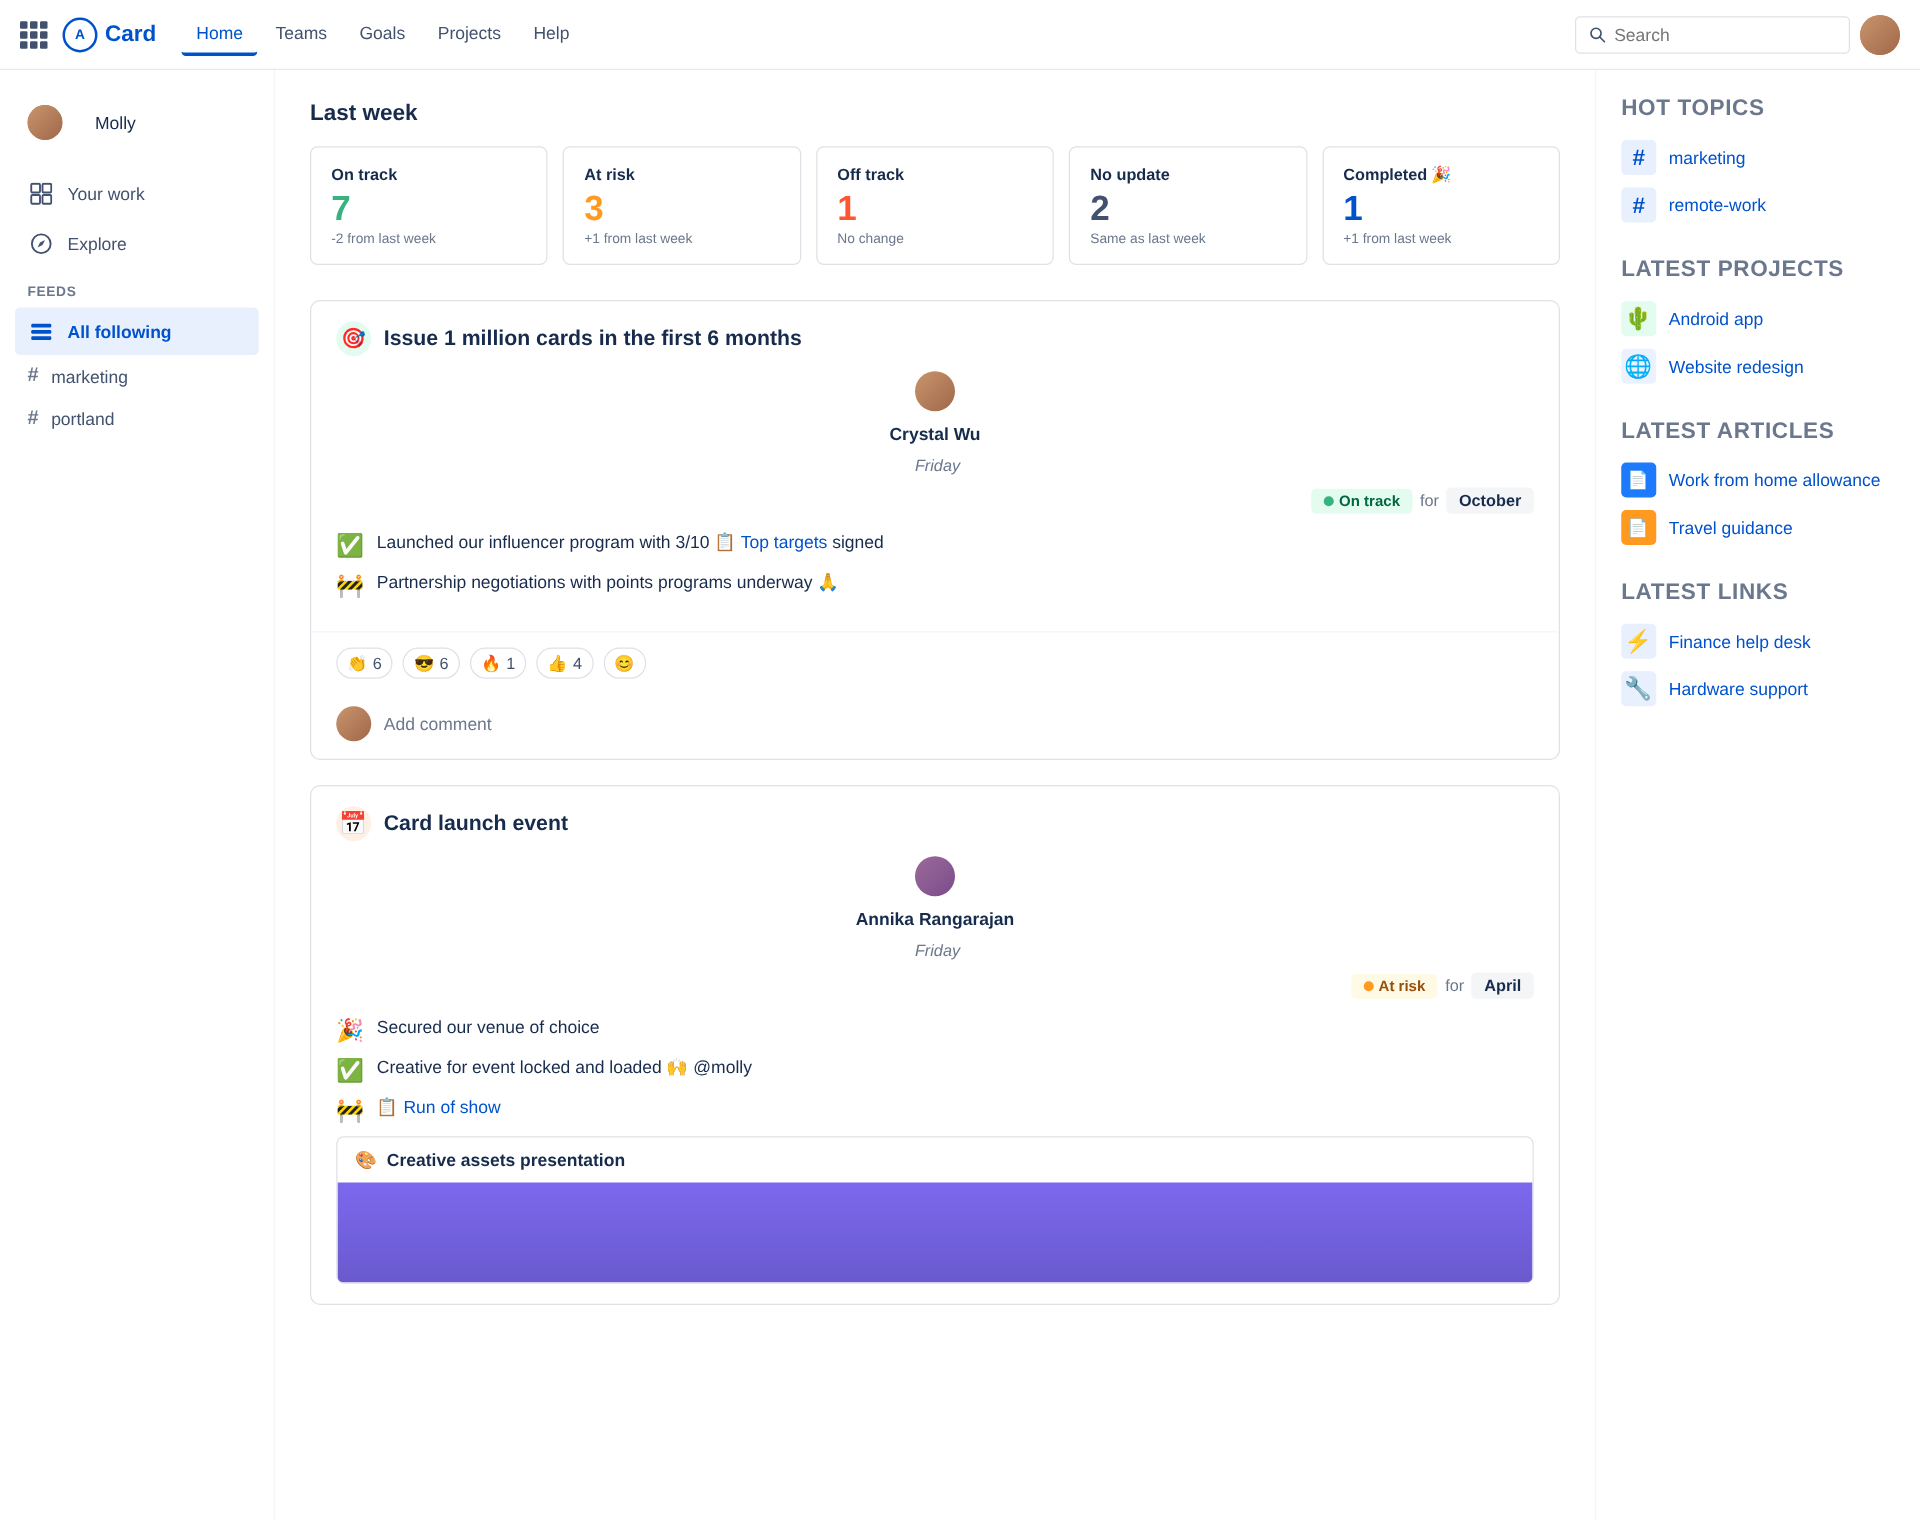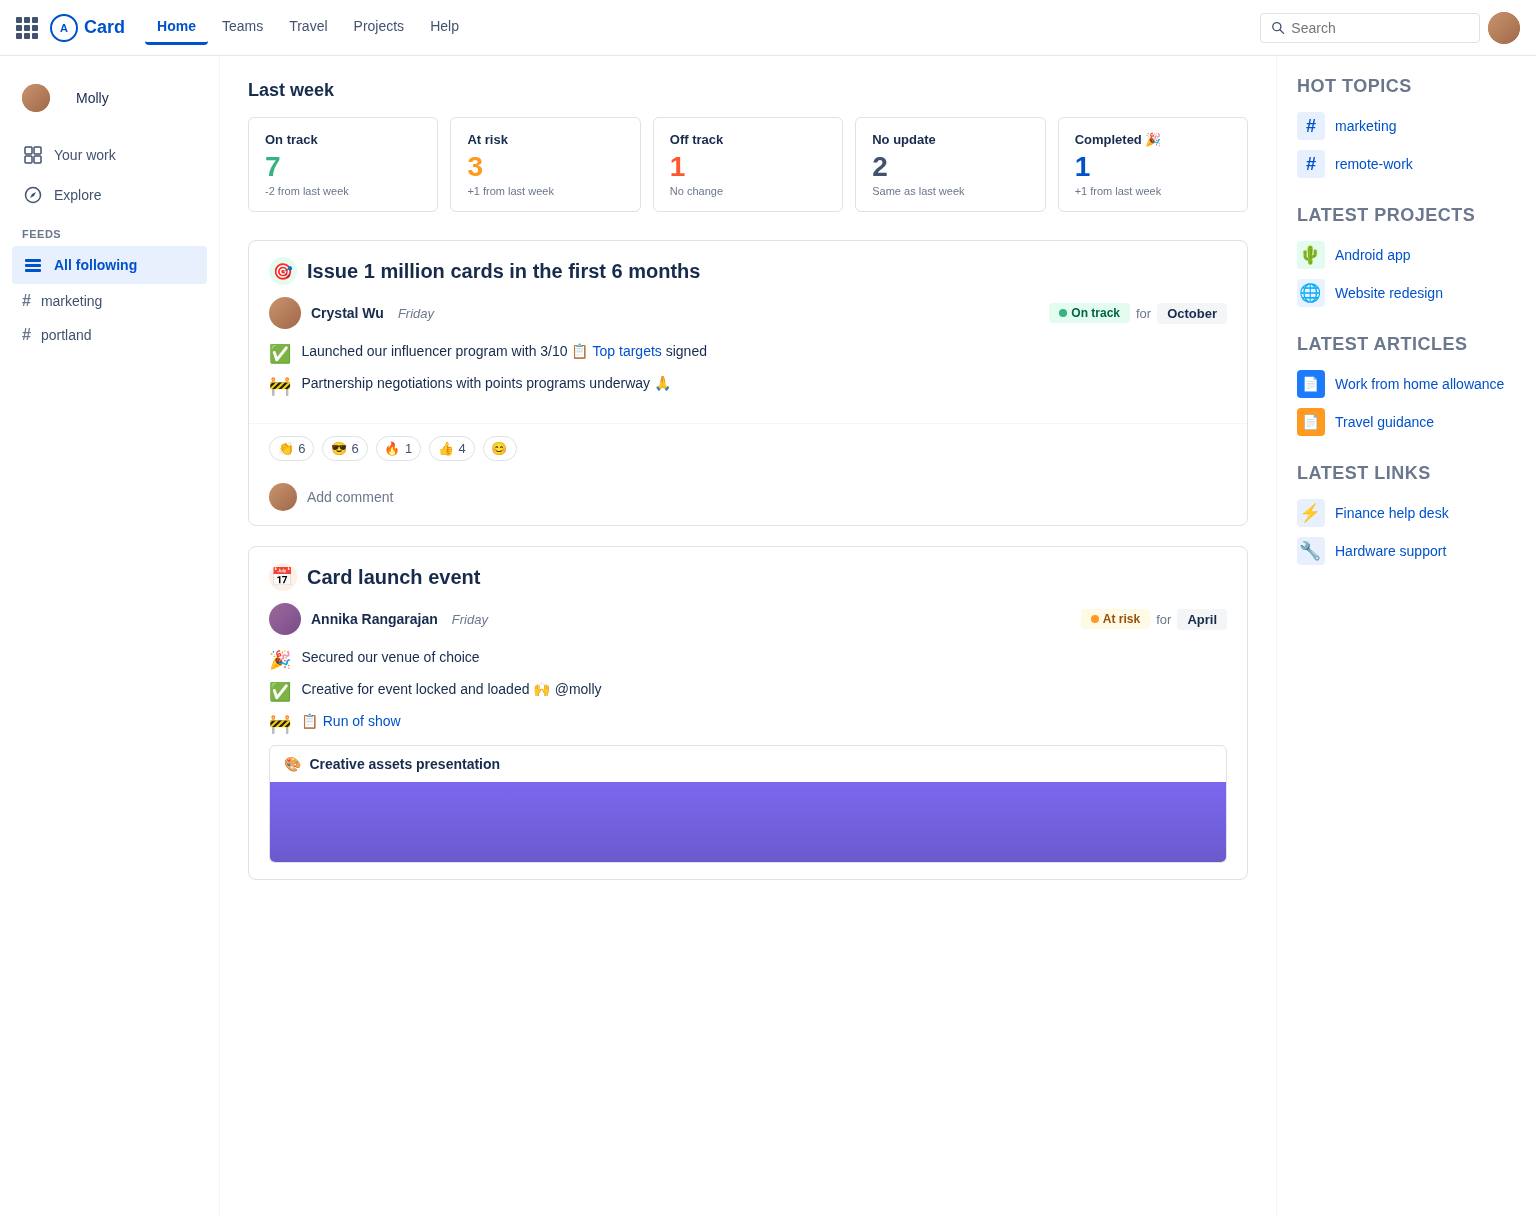--- a/index.html
+++ b/index.html
@@ -13,21 +13,21 @@
     }
     .topnav-grid { display: flex; align-items: center; gap: 4px; margin-right: 12px; cursor: pointer; }
     .grid-icon { display: grid; grid-template-columns: repeat(3,6px); gap: 2px; }
     .grid-dot { width: 6px; height: 6px; background: #42526E; border-radius: 1px; }
     .logo { display: flex; align-items: center; gap: 6px; margin-right: 20px; }
     .logo-circle { width: 28px; height: 28px; border-radius: 50%; border: 2.5px solid #0052CC; display: flex; align-items: center; justify-content: center; }
     .logo-circle span { font-size: 11px; font-weight: 900; color: #0052CC; }
     .logo-text { font-size: 18px; font-weight: 700; color: #0052CC; }
     .nav-links { display: flex; align-items: center; gap: 2px; flex: 1; }
     .nav-link { padding: 8px 12px; font-size: 14px; font-weight: 500; color: #42526E; text-decoration: none; cursor: pointer; border-radius: 4px; border-bottom: 3px solid transparent; }
-    .nav-link.active { color: #0052CC; border-bottom: 3px solid #0052CC; font-weight: 700; }
+    .nav-link.active { color: #0052CC; border-bottom: 3px solid #0052CC; font-weight: 400; }
     .nav-search { margin-left: auto; display: flex; align-items: center; gap: 8px; }
     .search-box { display: flex; align-items: center; border: 1px solid #DFE1E6; border-radius: 4px; padding: 6px 10px; gap: 6px; width: 220px; }
     .search-box input { border: none; outline: none; font-size: 14px; color: #42526E; width: 100%; background: transparent; }
     .avatar-circle { width: 32px; height: 32px; border-radius: 50%; background: #C17D52; display: flex; align-items: center; justify-content: center; color: white; font-weight: 600; font-size: 13px; overflow: hidden; }
     .avatar-img { width: 100%; height: 100%; background: linear-gradient(135deg, #c8956c, #a0674a); border-radius: 50%; }
 
     
     .layout { display: flex; min-height: calc(100vh - 56px); }
 
     
@@ -52,23 +52,23 @@
     .stat-number.orange { color: #FF991F; }
     .stat-number.red { color: #FF5630; }
     .stat-number.gray { color: #42526E; }
     .stat-number.blue { color: #0052CC; }
     .stat-sub { font-size: 11px; color: #6B778C; }
 
     
     .feed-card { border: 1px solid #DFE1E6; border-radius: 8px; margin-bottom: 20px; overflow: hidden; }
     .feed-card-header { display: flex; align-items: center; gap: 10px; padding: 16px 20px 12px; }
     .feed-card-icon { width: 28px; height: 28px; border-radius: 50%; display: flex; align-items: center; justify-content: center; font-size: 16px; }
-    .feed-card-title { font-size: 20px; font-weight: 700; color: #172B4D; }
+    .feed-card-title { font-size: 17px; font-weight: 700; color: #172B4D; }
     .feed-card-body { padding: 0 20px 16px; }
-    .feed-update-header { display: flex; align-items: center; gap: 10px; margin-bottom: 14px; }
+    .feed-update-header { display: flex; align-items: center; gap: 10px; margin-bottom: 14px; flex-direction: column; }
     .feed-author-avatar { width: 32px; height: 32px; border-radius: 50%; background: linear-gradient(135deg, #a87, #876); flex-shrink: 0; }
     .feed-author-name { font-size: 14px; font-weight: 700; color: #172B4D; }
     .feed-author-date { font-size: 13px; color: #6B778C; margin-left: 4px; font-style: italic; }
     .feed-status-badges { display: flex; align-items: center; gap: 6px; margin-left: auto; }
     .badge-on-track { background: #E3FCEF; color: #006644; border-radius: 4px; padding: 3px 10px; font-size: 12px; font-weight: 600; display: flex; align-items: center; gap: 4px; }
     .badge-dot-green { width: 8px; height: 8px; border-radius: 50%; background: #36B37E; }
     .badge-at-risk { background: #FFFAE6; color: #974F0C; border-radius: 4px; padding: 3px 10px; font-size: 12px; font-weight: 600; display: flex; align-items: center; gap: 4px; }
     .badge-dot-orange { width: 8px; height: 8px; border-radius: 50%; background: #FF991F; }
     .badge-for { font-size: 13px; color: #6B778C; }
     .badge-month { background: #F4F5F7; border-radius: 4px; padding: 3px 10px; font-size: 13px; font-weight: 600; color: #172B4D; }
@@ -126,21 +126,21 @@
   </div>
   <div class="logo">
     <div class="logo-circle">
       <span>A</span>
     </div>
     <span class="logo-text">Card</span>
   </div>
   <div class="nav-links">
     <a class="nav-link active">Home</a>
     <a class="nav-link">Teams</a>
-    <a class="nav-link">Travel</a>
+    <a class="nav-link">Goals</a>
     <a class="nav-link">Projects</a>
     <a class="nav-link">Help</a>
   </div>
   <div class="nav-search">
     <div class="search-box">
       <svg class="search-icon-svg" viewBox="0 0 16 16" fill="none">
         <circle cx="6.5" cy="6.5" r="4.5" stroke="#42526E" stroke-width="1.5"></circle>
         <line x1="10" y1="10" x2="14" y2="14" stroke="#42526E" stroke-width="1.5" stroke-linecap="round"></line>
       </svg>
       <input type="text" placeholder="Search" style="">

